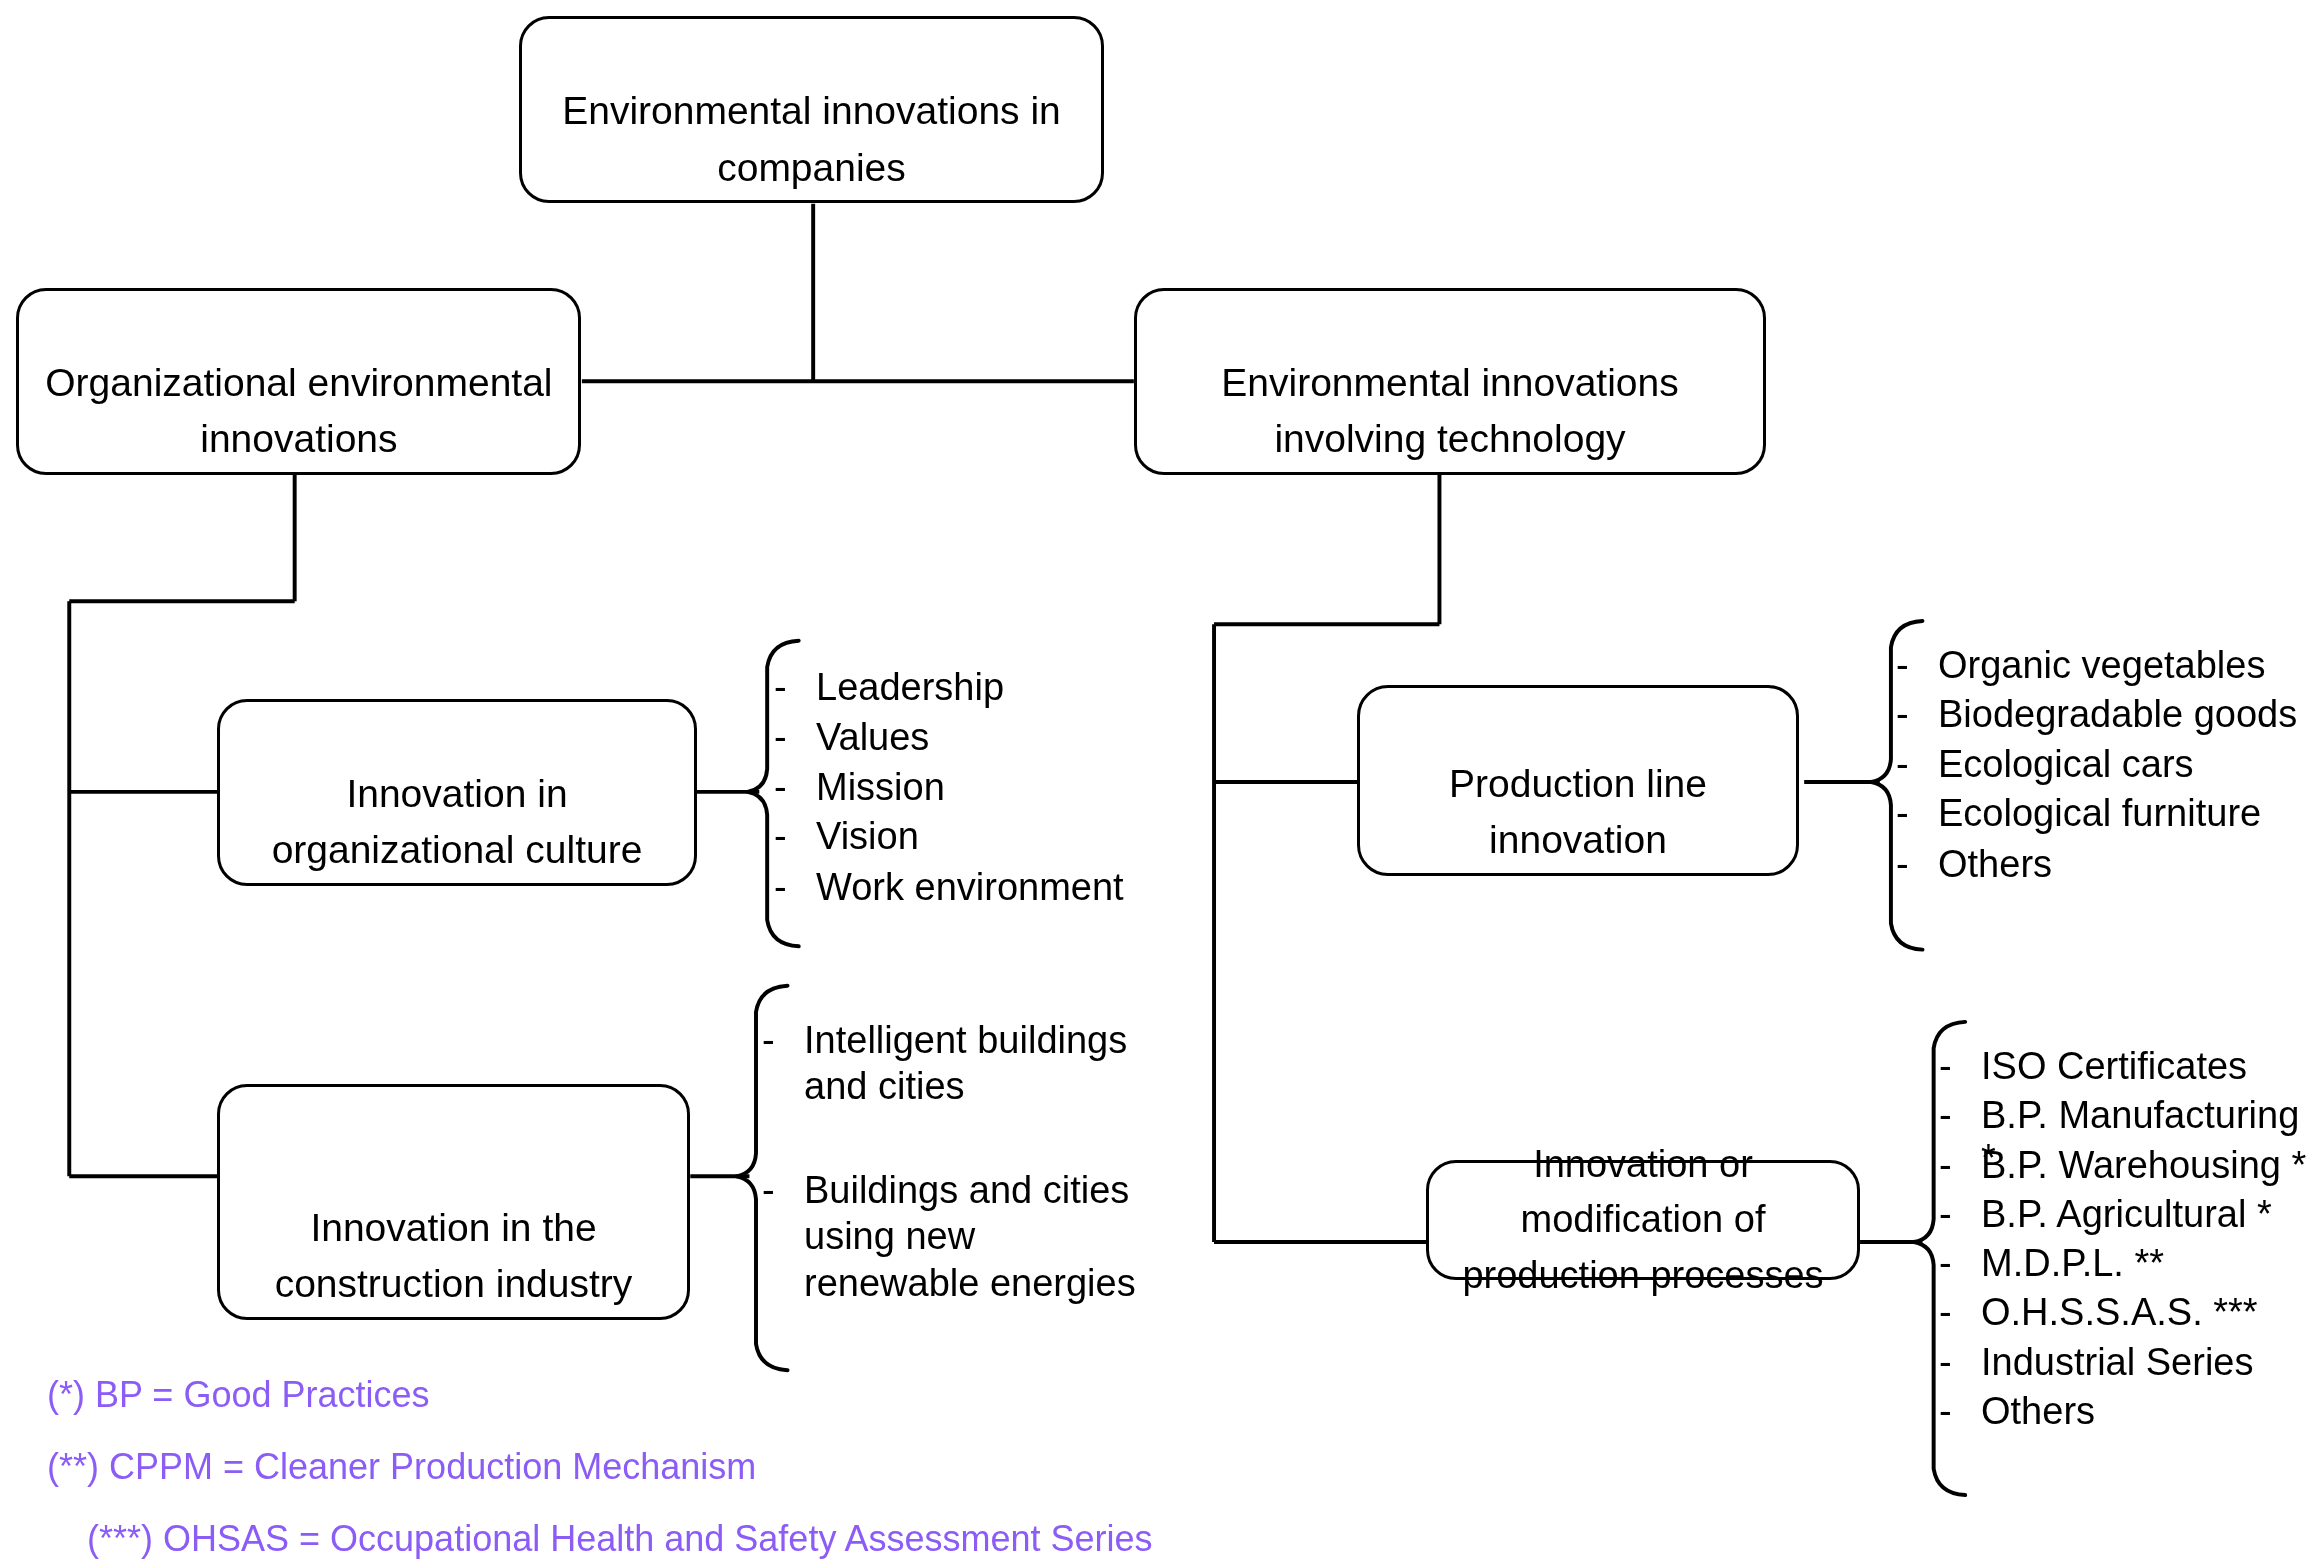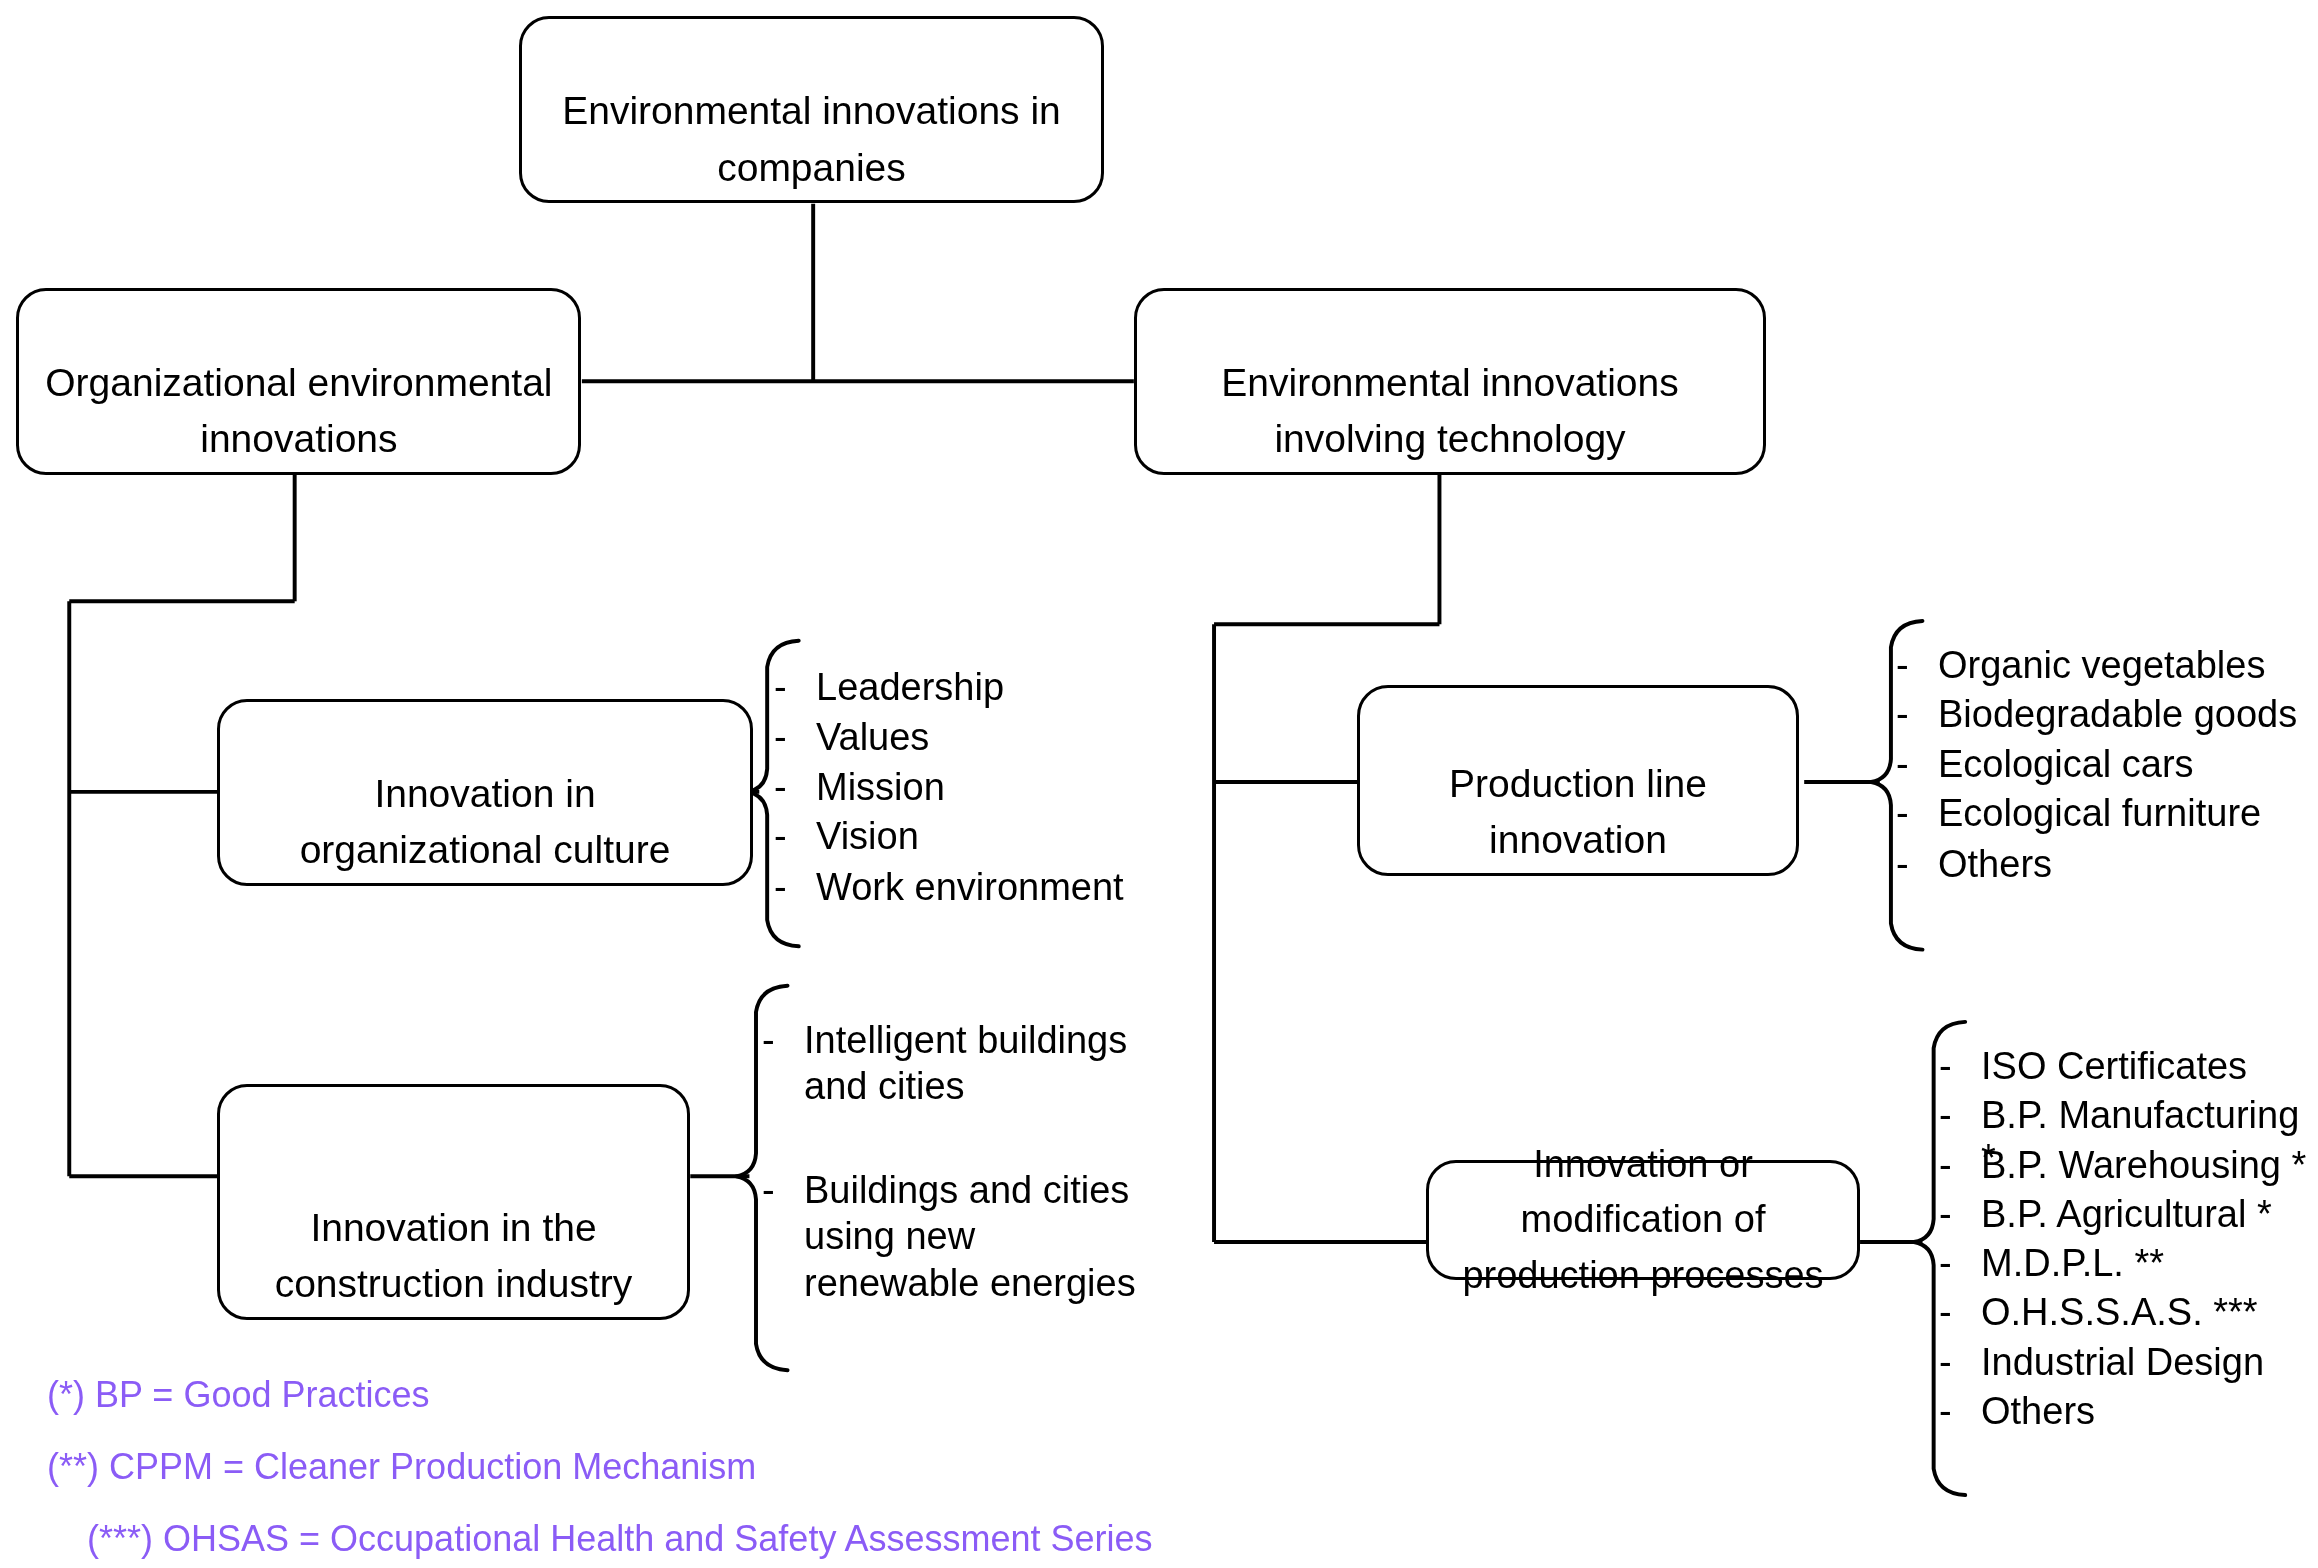--- a/index.html
+++ b/index.html
@@ -111,21 +111,21 @@
   <div class="node-box f60" style="left:16.4px; top:288px; width:565px; height:187px;">
     <span class="node-label">Organizational environmental
 innovations</span>
   </div>
 
   <div class="node-box f60" style="left:1134px; top:288px; width:632px; height:187px;">
     <span class="node-label">Environmental innovations
 involving technology</span>
   </div>
 
-  <div class="node-box f60" style="left:217px; top:699px; width:536px; height:187px;">
+  <div class="node-box f60" style="left:217px; top:699px; width:480px; height:187px;">
     <span class="node-label">Innovation in
 organizational culture</span>
   </div>
 
   <div class="node-box f60" style="left:217px; top:1084px; width:473px; height:236px;">
     <span class="node-label">Innovation in the
 construction industry</span>
   </div>
 
   <div class="node-box f60" style="left:1357px; top:685px; width:442px; height:191px;border-radius:31px;">
@@ -212,21 +212,21 @@
   <div class="bullet-row f58" style="left:1939px; top:1242px;">
     <span class="bullet-dash">-</span>
     <span class="bullet-text">M.D.P.L. **</span>
   </div>
   <div class="bullet-row f58" style="left:1939px; top:1291px;">
     <span class="bullet-dash">-</span>
     <span class="bullet-text">O.H.S.S.A.S. ***</span>
   </div>
   <div class="bullet-row f58" style="left:1939px; top:1341px;">
     <span class="bullet-dash">-</span>
-    <span class="bullet-text">Industrial Design</span>
+    <span class="bullet-text">Industrial Series</span>
   </div>
   <div class="bullet-row f58" style="left:1939px; top:1390px;">
     <span class="bullet-dash">-</span>
     <span class="bullet-text">Others</span>
   </div>
 
   <div class="footnote f55" style="left:47px; top:1374px;">(*) BP = Good Practices</div>
   <div class="footnote f55" style="left:47px; top:1446px;">(**) CPPM = Cleaner Production Mechanism</div>
   <div class="footnote f55" style="left:47px; top:1518px;margin-left:40px;">(***) OHSAS = Occupational Health and Safety Assessment Series</div>
 

